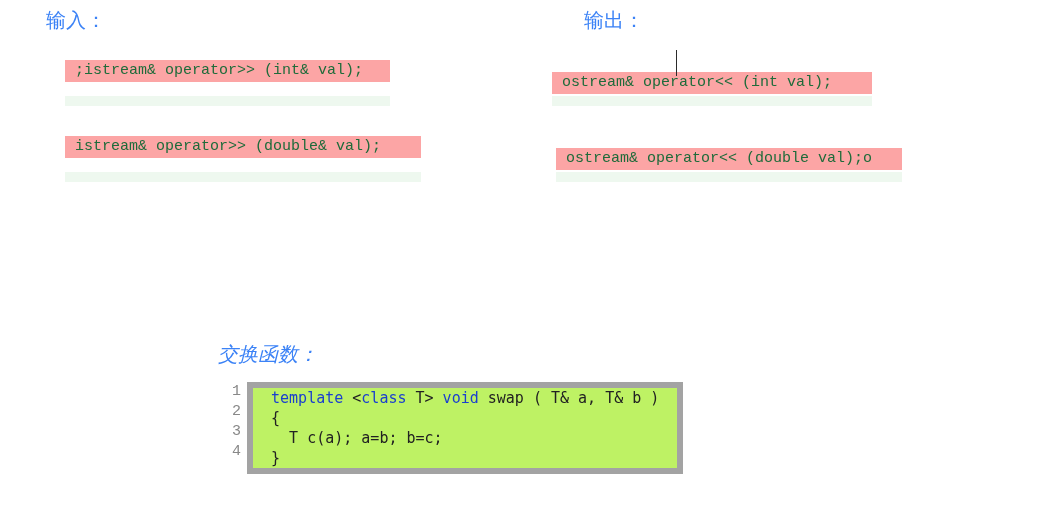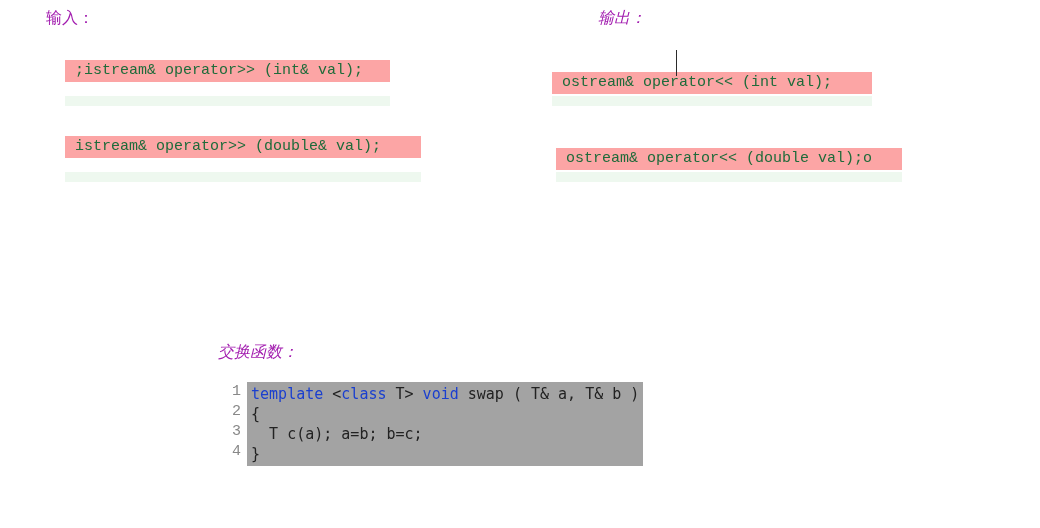--- a/index.html
+++ b/index.html
@@ -7,22 +7,22 @@
     padding: 0;
     width: 1040px;
     height: 528px;
     background: #ffffff;
     font-family: "Microsoft YaHei", "SimSun", sans-serif;
     position: relative;
     overflow: hidden;
   }
   .heading {
     position: absolute;
-    color: #a21caf;
-    font-size: 16px;
+    color: #3b82f6;
+    font-size: 20px;
     line-height: 1.2;
   }
   .code-green {
     position: absolute;
     font-family: Consolas, "Courier New", monospace;
     font-size: 15px;
     color: #1e6b3a;
     padding: 1px 10px;
     line-height: 1.35;
     white-space: pre;
@@ -48,37 +48,37 @@
   }
   .gutter {
     text-align: right;
     color: #888;
     padding-right: 6px;
     user-select: none;
     background: #ffffff;
   }
   .gutter div { height: 20px; }
   .code-box {
-    background: #a3a3a3;
-    border: 2px solid #a3a3a3;
-    padding: 0 2px;
+    background: #bef264;
+    border: 6px solid #a3a3a3;
+    padding: 0 18px;
   }
   .code-box pre {
     margin: 0;
     white-space: pre;
     color: #222;
   }
   .kw { color: #1a3fcf; }
 </style>
 </head>
 <body>
 
 <div class="heading" style="left:46px; top:8px;">输入：</div>
 
-<div class="heading" style="left:598px; top:8px;font-style:italic;">输出：</div>
+<div class="heading" style="left:584px; top:8px;">输出：</div>
 
 <div class="code-green" style="left:65px; top:60px; width:305px;">;istream&amp; operator&gt;&gt; (int&amp; val);</div>
 <div class="bar-under" style="left:65px; top:96px; width:325px;"></div>
 
 <div class="code-green" style="left:65px; top:136px; width:336px;">istream&amp; operator&gt;&gt; (double&amp; val);</div>
 <div class="bar-under" style="left:65px; top:172px; width:356px;"></div>
 
 <div class="code-green" style="left:552px; top:72px; width:300px;">ostream&amp; operator&lt;&lt; (int val);</div>
 <div class="bar-under" style="left:552px; top:96px; width:320px;"></div>
 <div class="caret" style="left:676px; top:50px; height:26px;"></div>

